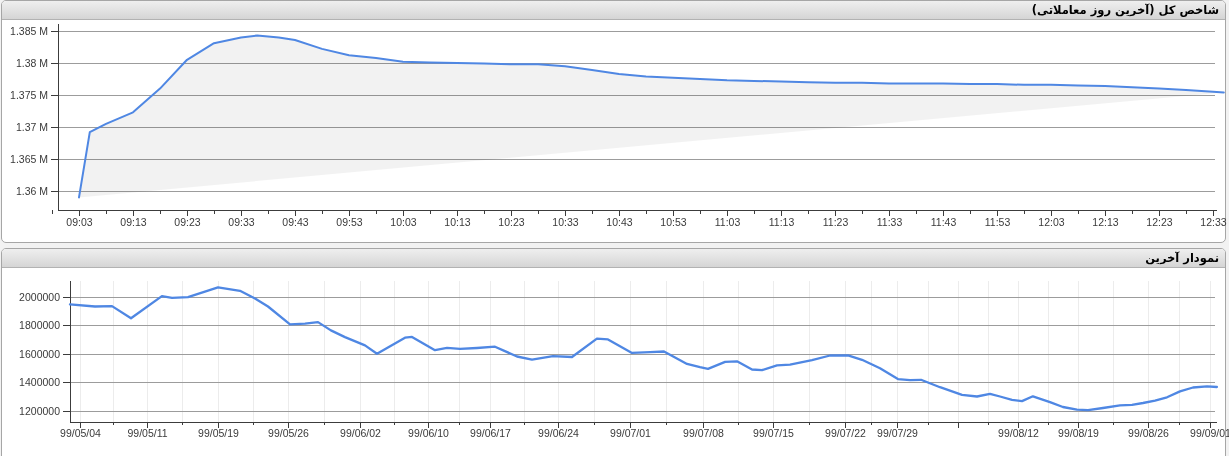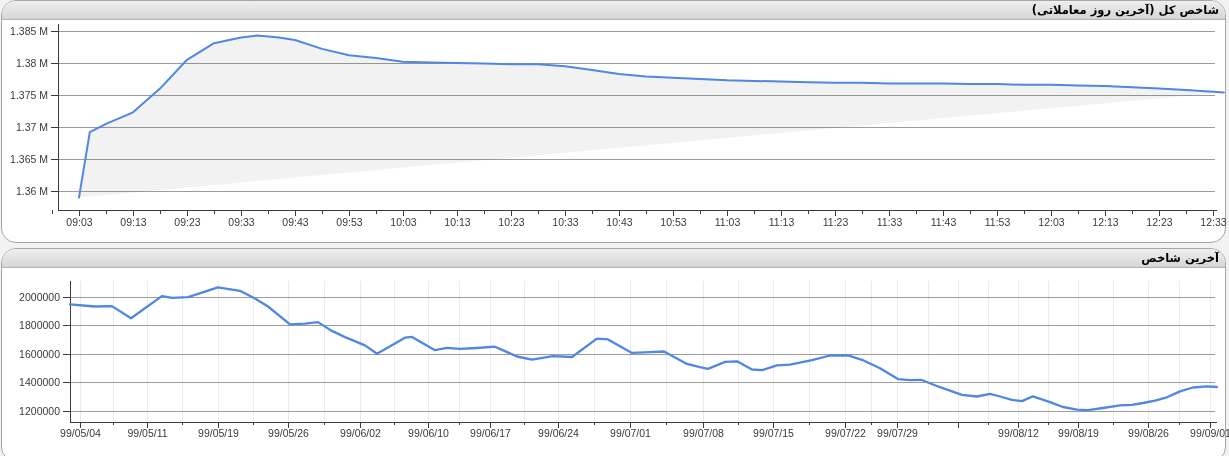--- a/index.html
+++ b/index.html
@@ -3,21 +3,21 @@
 <meta charset="utf-8">
 <style>
   html,body{margin:0;padding:0;}
   body{
     width:1229px;height:456px;position:relative;overflow:hidden;
     background:#f2f2f2;
     font-family:"Liberation Sans","DejaVu Sans",sans-serif;
   }
   .panel{
     position:absolute;left:1px;width:1225px;background:#ffffff;
-    border:1px solid #a6a6a6;border-radius:15px;overflow:hidden;
+    border:1px solid #a6a6a6;border-radius:5px;overflow:hidden;
     box-sizing:border-box;
   }
   #panel-intraday{top:0;height:243px;}
   #panel-history{top:248px;height:214px;}
   .panel-header{
     height:18px;line-height:18px;
     background:linear-gradient(#efefef,#d5d5d5);
     border-bottom:1px solid #b2b2b2;
     direction:rtl;text-align:right;padding:0 6px 0 0;
     font-family:"DejaVu Sans","Liberation Sans",sans-serif;
@@ -32,21 +32,21 @@
   }
 </style>
 </head>
 <body>
 
 <div class="panel" id="panel-intraday">
   <div class="panel-header">شاخص کل (آخرین روز معاملاتی)</div>
 </div>
 
 <div class="panel" id="panel-history">
-  <div class="panel-header">آخرین شاخص</div>
+  <div class="panel-header">نمودار آخرین</div>
 </div>
 
 <svg id="intraday-svg" width="1229" height="216" viewBox="0 20 1229 216">
     <g>
       <line x1="58" y1="31.5" x2="1215" y2="31.5" stroke="#9c9c9c" stroke-width="1" shape-rendering="crispEdges"></line>
       <line x1="58" y1="63.5" x2="1215" y2="63.5" stroke="#9c9c9c" stroke-width="1" shape-rendering="crispEdges"></line>
       <line x1="58" y1="95.5" x2="1215" y2="95.5" stroke="#9c9c9c" stroke-width="1" shape-rendering="crispEdges"></line>
       <line x1="58" y1="127.5" x2="1215" y2="127.5" stroke="#9c9c9c" stroke-width="1" shape-rendering="crispEdges"></line>
       <line x1="58" y1="159.5" x2="1215" y2="159.5" stroke="#9c9c9c" stroke-width="1" shape-rendering="crispEdges"></line>
       <line x1="58" y1="191.5" x2="1215" y2="191.5" stroke="#9c9c9c" stroke-width="1" shape-rendering="crispEdges"></line>

